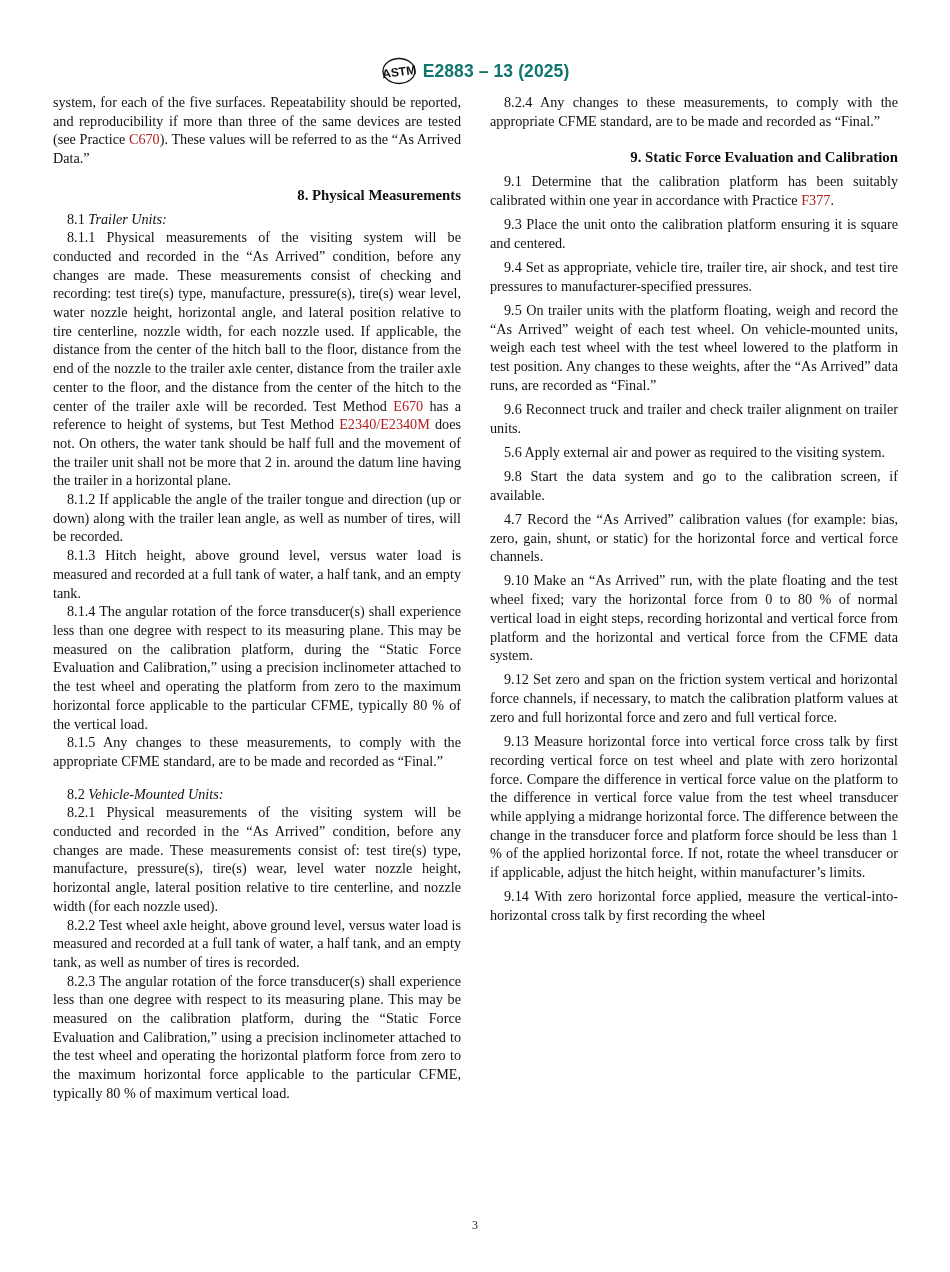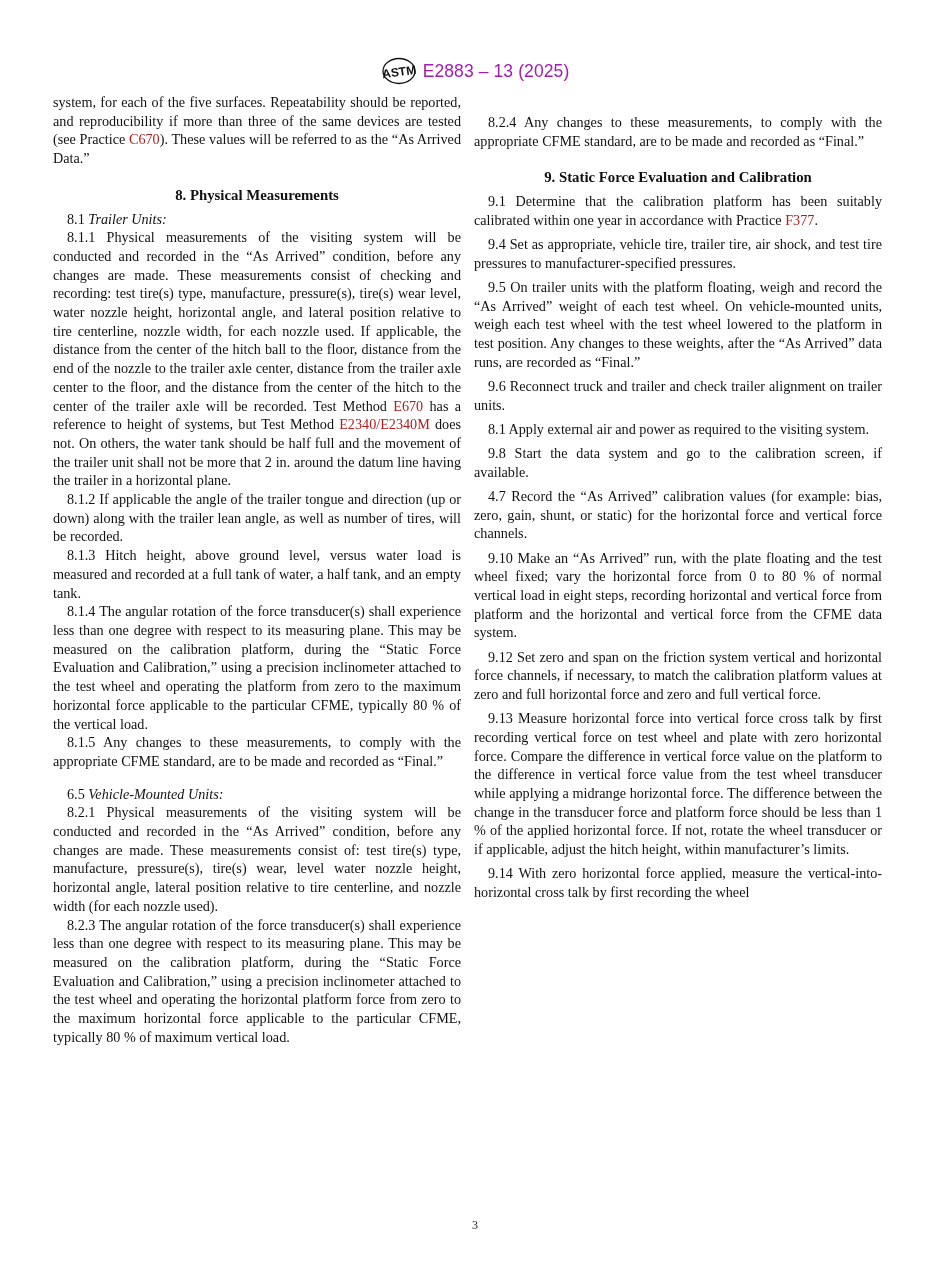--- a/index.html
+++ b/index.html
@@ -1,30 +1,30 @@
 <!DOCTYPE html>
 <html><head>
 <meta charset="utf-8">
 <style>
   html, body { margin:0; padding:0; background:#ffffff; }
   body { width:950px; height:1272px; position:relative; overflow:hidden;
          font-family:"Liberation Serif", "DejaVu Serif", serif; color:#111; }
   .header { position:absolute; top:56px; left:0; width:950px; height:30px;
             display:flex; justify-content:center; align-items:center; gap:6px; }
   .logo { width:36px; height:28px; }
-  .doc-id { font-family:"Liberation Sans", "DejaVu Sans", sans-serif; font-weight:normal;
-            font-size:17.5px; letter-spacing:0.1px; color:#a21caf; }
+  .doc-id { font-family:"Liberation Sans", "DejaVu Sans", sans-serif; font-weight:bold;
+            font-size:17.5px; letter-spacing:0.1px; color:#0f766e; }
   .col { position:absolute; top:93px; width:408px; font-size:14.2px; line-height:18.7px;
          text-align:justify; }
   .col.left { left:53px; }
-  .col.right { left:474px;margin-top:20px; }
+  .col.right { left:490px; }
   .p { margin:0; text-indent:0; }
   .p.ind { text-indent:14px; }
   .p.gap { margin-top:5.5px; }
-  .h { font-weight:bold; font-size:14.8px; margin:18px 0 5px 0; text-align:center; }
+  .h { font-weight:bold; font-size:14.8px; margin:18px 0 5px 0; text-align:right; }
   .lnk { color:#b01c1c; }
   .it { font-style:italic; }
   .pageno { position:absolute; top:1218px; left:0; width:950px; text-align:center;
             font-size:12px; color:#222; }
 </style>
 </head>
 <body>
 
 <div class="header">
   <svg class="logo" viewBox="0 0 36 28">
@@ -41,37 +41,39 @@
 
   <p class="p ind"><span>8.1 </span><span class="it">Trailer Units:</span></p>
 
   <p class="p ind"><span>8.1.1  Physical measurements of the visiting system will be conducted and recorded in the “As Arrived” condition, before any changes are made. These measurements consist of checking and recording: test tire(s) type, manufacture, pressure(s), tire(s) wear level, water nozzle height, horizontal angle, and lateral position relative to tire centerline, nozzle width, for each nozzle used. If applicable, the distance from the center of the hitch ball to the floor, distance from the end of the nozzle to the trailer axle center, distance from the trailer axle center to the floor, and the distance from the center of the hitch to the center of the trailer axle will be recorded. Test Method </span><a class="lnk">E670</a><span> has a reference to height of systems, but Test Method </span><a class="lnk">E2340/E2340M</a><span> does not. On others, the water tank should be half full and the movement of the trailer unit shall not be more that 2 in. around the datum line having the trailer in a horizontal plane.</span></p>
 
   <p class="p ind">8.1.2  If applicable the angle of the trailer tongue and direction (up or down) along with the trailer lean angle, as well as number of tires, will be recorded.</p>
   <p class="p ind">8.1.3  Hitch height, above ground level, versus water load is measured and recorded at a full tank of water, a half tank, and an empty tank.</p>
   <p class="p ind">8.1.4  The angular rotation of the force transducer(s) shall experience less than one degree with respect to its measuring plane. This may be measured on the calibration platform, during the “Static Force Evaluation and Calibration,” using a precision inclinometer attached to the test wheel and operating the platform from zero to the maximum horizontal force applicable to the particular CFME, typically 80 % of the vertical load.</p>
   <p class="p ind">8.1.5  Any changes to these measurements, to comply with the appropriate CFME standard, are to be made and recorded as “Final.”</p>
 
-  <p class="p ind" style="margin-top:14px"><span>6.5 </span><span class="it">Vehicle-Mounted Units:</span></p>
+  <p class="p ind" style="margin-top:14px"><span>8.2 </span><span class="it">Vehicle-Mounted Units:</span></p>
 
   <p class="p ind">8.2.1  Physical measurements of the visiting system will be conducted and recorded in the “As Arrived” condition, before any changes are made. These measurements consist of: test tire(s) type, manufacture, pressure(s), tire(s) wear, level water nozzle height, horizontal angle, lateral position relative to tire centerline, and nozzle width (for each nozzle used).</p>
+  <p class="p ind">8.2.2  Test wheel axle height, above ground level, versus water load is measured and recorded at a full tank of water, a half tank, and an empty tank, as well as number of tires is recorded.</p>
   <p class="p ind">8.2.3  The angular rotation of the force transducer(s) shall experience less than one degree with respect to its measuring plane. This may be measured on the calibration platform, during the “Static Force Evaluation and Calibration,” using a precision inclinometer attached to the test wheel and operating the horizontal platform force from zero to the maximum horizontal force applicable to the particular CFME, typically 80 % of maximum vertical load.</p>
 </div>
 
 <div class="col right">
   <p class="p ind">8.2.4  Any changes to these measurements, to comply with the appropriate CFME standard, are to be made and recorded as “Final.”</p>
 
   <div class="h">9.  Static Force Evaluation and Calibration</div>
 
   <p class="p ind"><span>9.1  Determine that the calibration platform has been suitably calibrated within one year in accordance with Practice </span><a class="lnk">F377</a><span>.</span></p>
 
+  <p class="p ind gap">9.3  Place the unit onto the calibration platform ensuring it is square and centered.</p>
   <p class="p ind gap">9.4  Set as appropriate, vehicle tire, trailer tire, air shock, and test tire pressures to manufacturer-specified pressures.</p>
   <p class="p ind gap">9.5  On trailer units with the platform floating, weigh and record the “As Arrived” weight of each test wheel. On vehicle-mounted units, weigh each test wheel with the test wheel lowered to the platform in test position. Any changes to these weights, after the “As Arrived” data runs, are recorded as “Final.”</p>
   <p class="p ind gap">9.6  Reconnect truck and trailer and check trailer alignment on trailer units.</p>
-  <p class="p ind gap">8.1  Apply external air and power as required to the visiting system.</p>
+  <p class="p ind gap">5.6  Apply external air and power as required to the visiting system.</p>
   <p class="p ind gap">9.8  Start the data system and go to the calibration screen, if available.</p>
   <p class="p ind gap">4.7  Record the “As Arrived” calibration values (for example: bias, zero, gain, shunt, or static) for the horizontal force and vertical force channels.</p>
   <p class="p ind gap">9.10  Make an “As Arrived” run, with the plate floating and the test wheel fixed; vary the horizontal force from 0 to 80 % of normal vertical load in eight steps, recording horizontal and vertical force from platform and the horizontal and vertical force from the CFME data system.</p>
   <p class="p ind gap">9.12  Set zero and span on the friction system vertical and horizontal force channels, if necessary, to match the calibration platform values at zero and full horizontal force and zero and full vertical force.</p>
   <p class="p ind gap">9.13  Measure horizontal force into vertical force cross talk by first recording vertical force on test wheel and plate with zero horizontal force. Compare the difference in vertical force value on the platform to the difference in vertical force value from the test wheel transducer while applying a midrange horizontal force. The difference between the change in the transducer force and platform force should be less than 1 % of the applied horizontal force. If not, rotate the wheel transducer or if applicable, adjust the hitch height, within manufacturer’s limits.</p>
   <p class="p ind gap">9.14  With zero horizontal force applied, measure the vertical-into-horizontal cross talk by first recording the wheel</p>
 </div>
 
 <div class="pageno">3</div>
 

